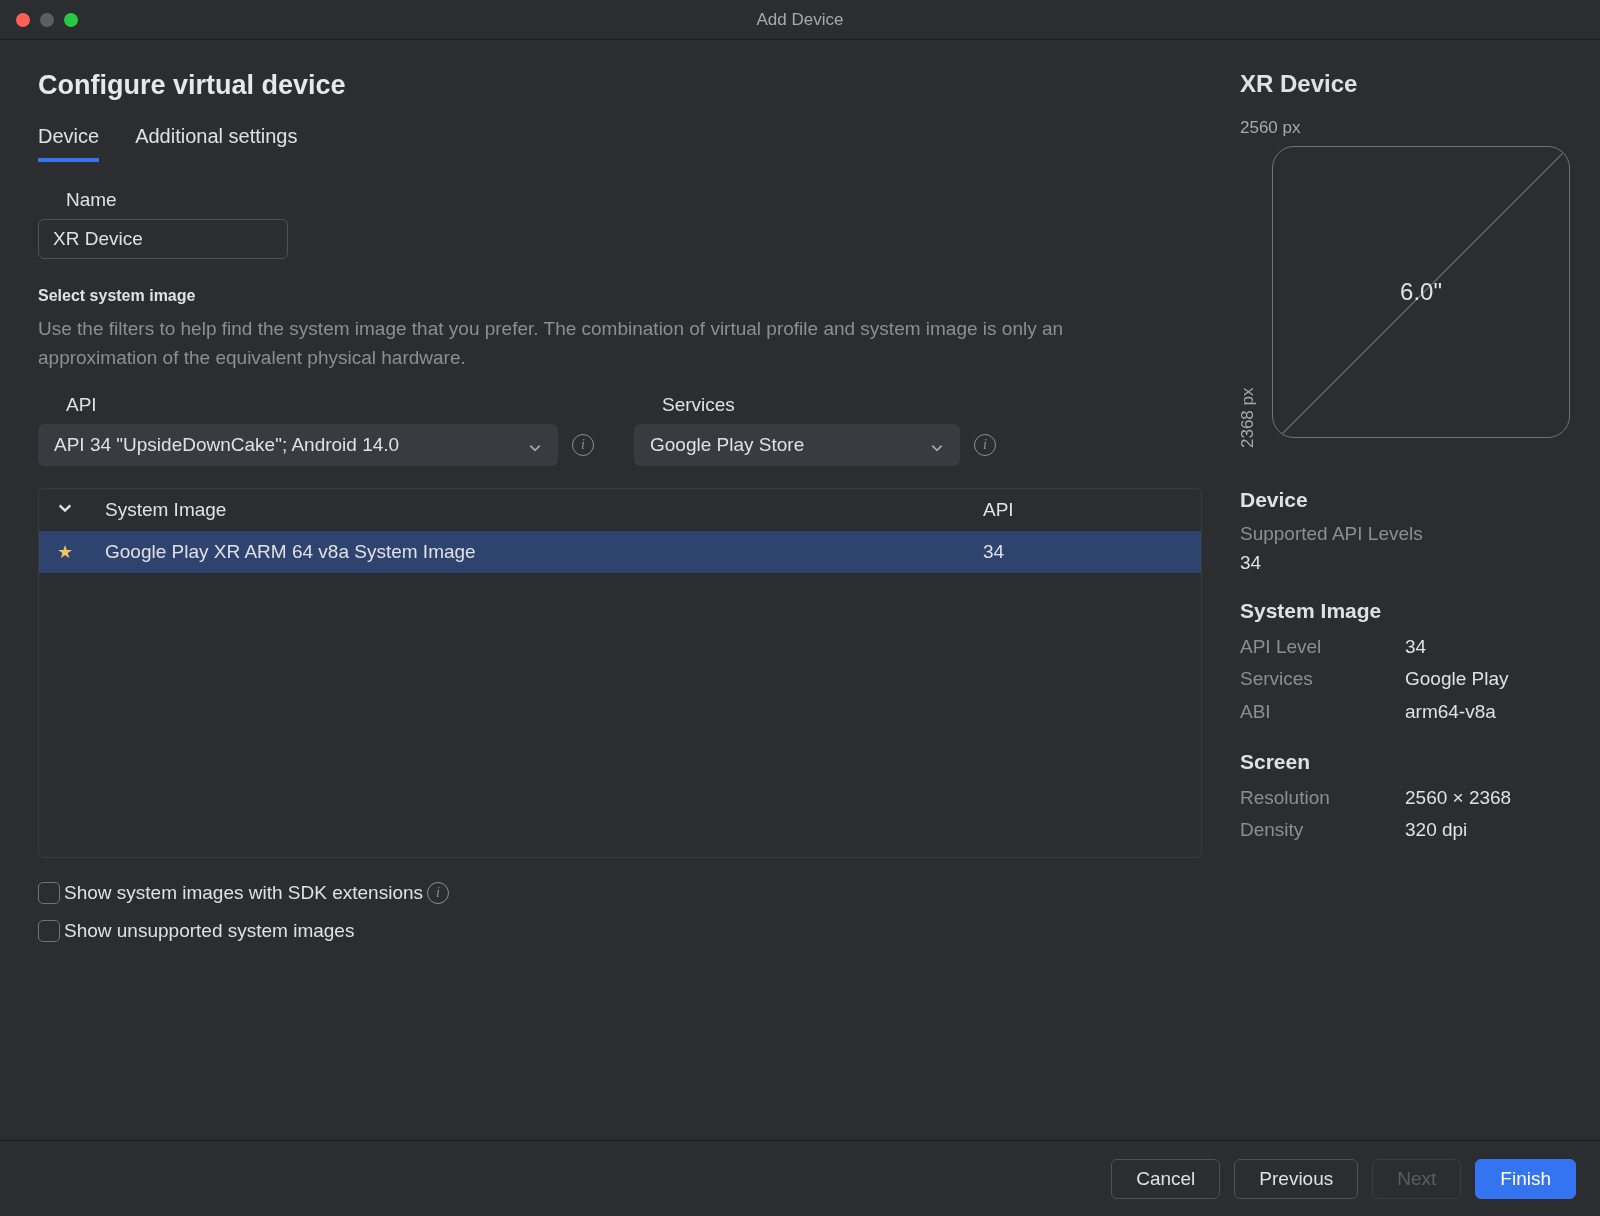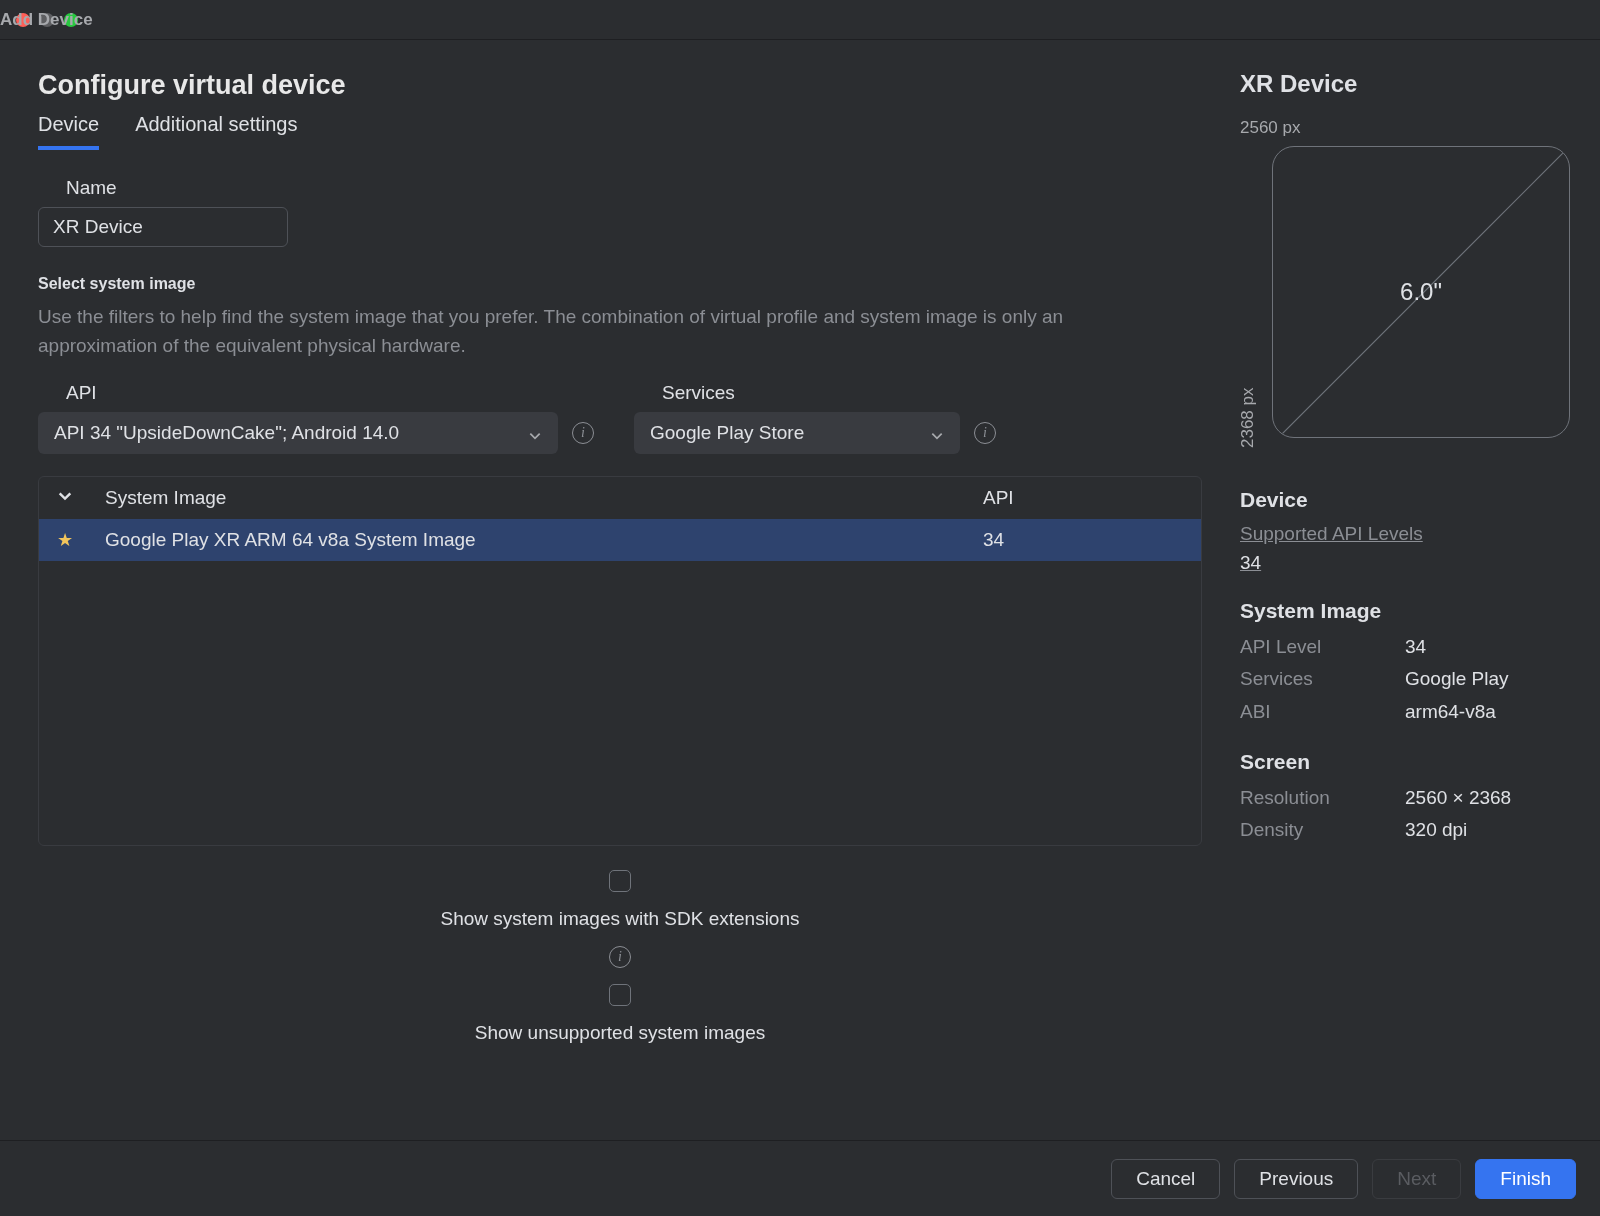--- a/index.html
+++ b/index.html
@@ -28,42 +28,42 @@
   }
   .traffic-lights .dot {
     width: 14px; height: 14px; border-radius: 50%;
   }
   .dot.red { background: #ff5f57; }
   .dot.gray { background: #5d5e61; }
   .dot.green { background: #28c840; }
   .window-title {
     position: absolute;
     left: 0; right: 0;
-    text-align: left;
+    text-align: center;
     font-size: 17px;
     color: #a7a9ad;
-    font-weight: 700;
+    font-weight: 400;
     pointer-events: none;
   }
   .content {
     flex: 1;
     display: flex;
     overflow: hidden;
   }
   .main {
     flex: 1;
     padding: 30px 38px 10px 38px;
     display: flex;
     flex-direction: column;
   }
   h1 {
     font-size: 27px;
     font-weight: 600;
     color: #e8e8e8;
-    margin-bottom: 12px;
+    margin-bottom: 24px;
   }
   .subhead {
     font-size: 19px;
     color: #8b8e94;
     line-height: 1.5;
     margin-bottom: 22px;
     max-width: 1050px;
   }
   .tabs {
     display: flex;
@@ -159,25 +159,24 @@
   .col-api { width: 200px; }
   .trow {
     background: #2e436e;
   }
   .trow .col-expand { width: 48px; display:flex; align-items:center; }
   .star { color: #f2c55c; font-size: 18px; }
   .tbody-spacer { flex: 1; }
   .checkbox-row {
     display: flex;
     align-items: center;
-    gap: 16px;
+    gap: 4px;
     font-size: 19px;
     color: #dfe1e5;
     margin-bottom: 16px;
-    flex-direction: column;
   }
   .cbx {
     width: 22px; height: 22px;
     border: 1.5px solid #6f737a;
     border-radius: 5px;
     background: transparent;
   }
   
   .side {
     width: 360px;
@@ -234,21 +233,21 @@
     font-weight: 600;
     margin-bottom: 8px;
   }
   .spec-row {
     display: flex;
     font-size: 19px;
     line-height: 1.7;
   }
   .spec-row .k { color: #8b8e94; width: 165px; }
   .spec-row .v { color: #dfe1e5; }
-  .spec-block { color: #8b8e94; font-size: 19px; line-height: 1.5; text-decoration: underline; }
+  .spec-block { color: #8b8e94; font-size: 19px; line-height: 1.5; }
   .spec-block .below { color: #dfe1e5; }
   
   .footer {
     height: 76px;
     border-top: 1px solid #1e1f22;
     display: flex;
     align-items: center;
     justify-content: flex-end;
     gap: 14px;
     padding: 0 24px;

